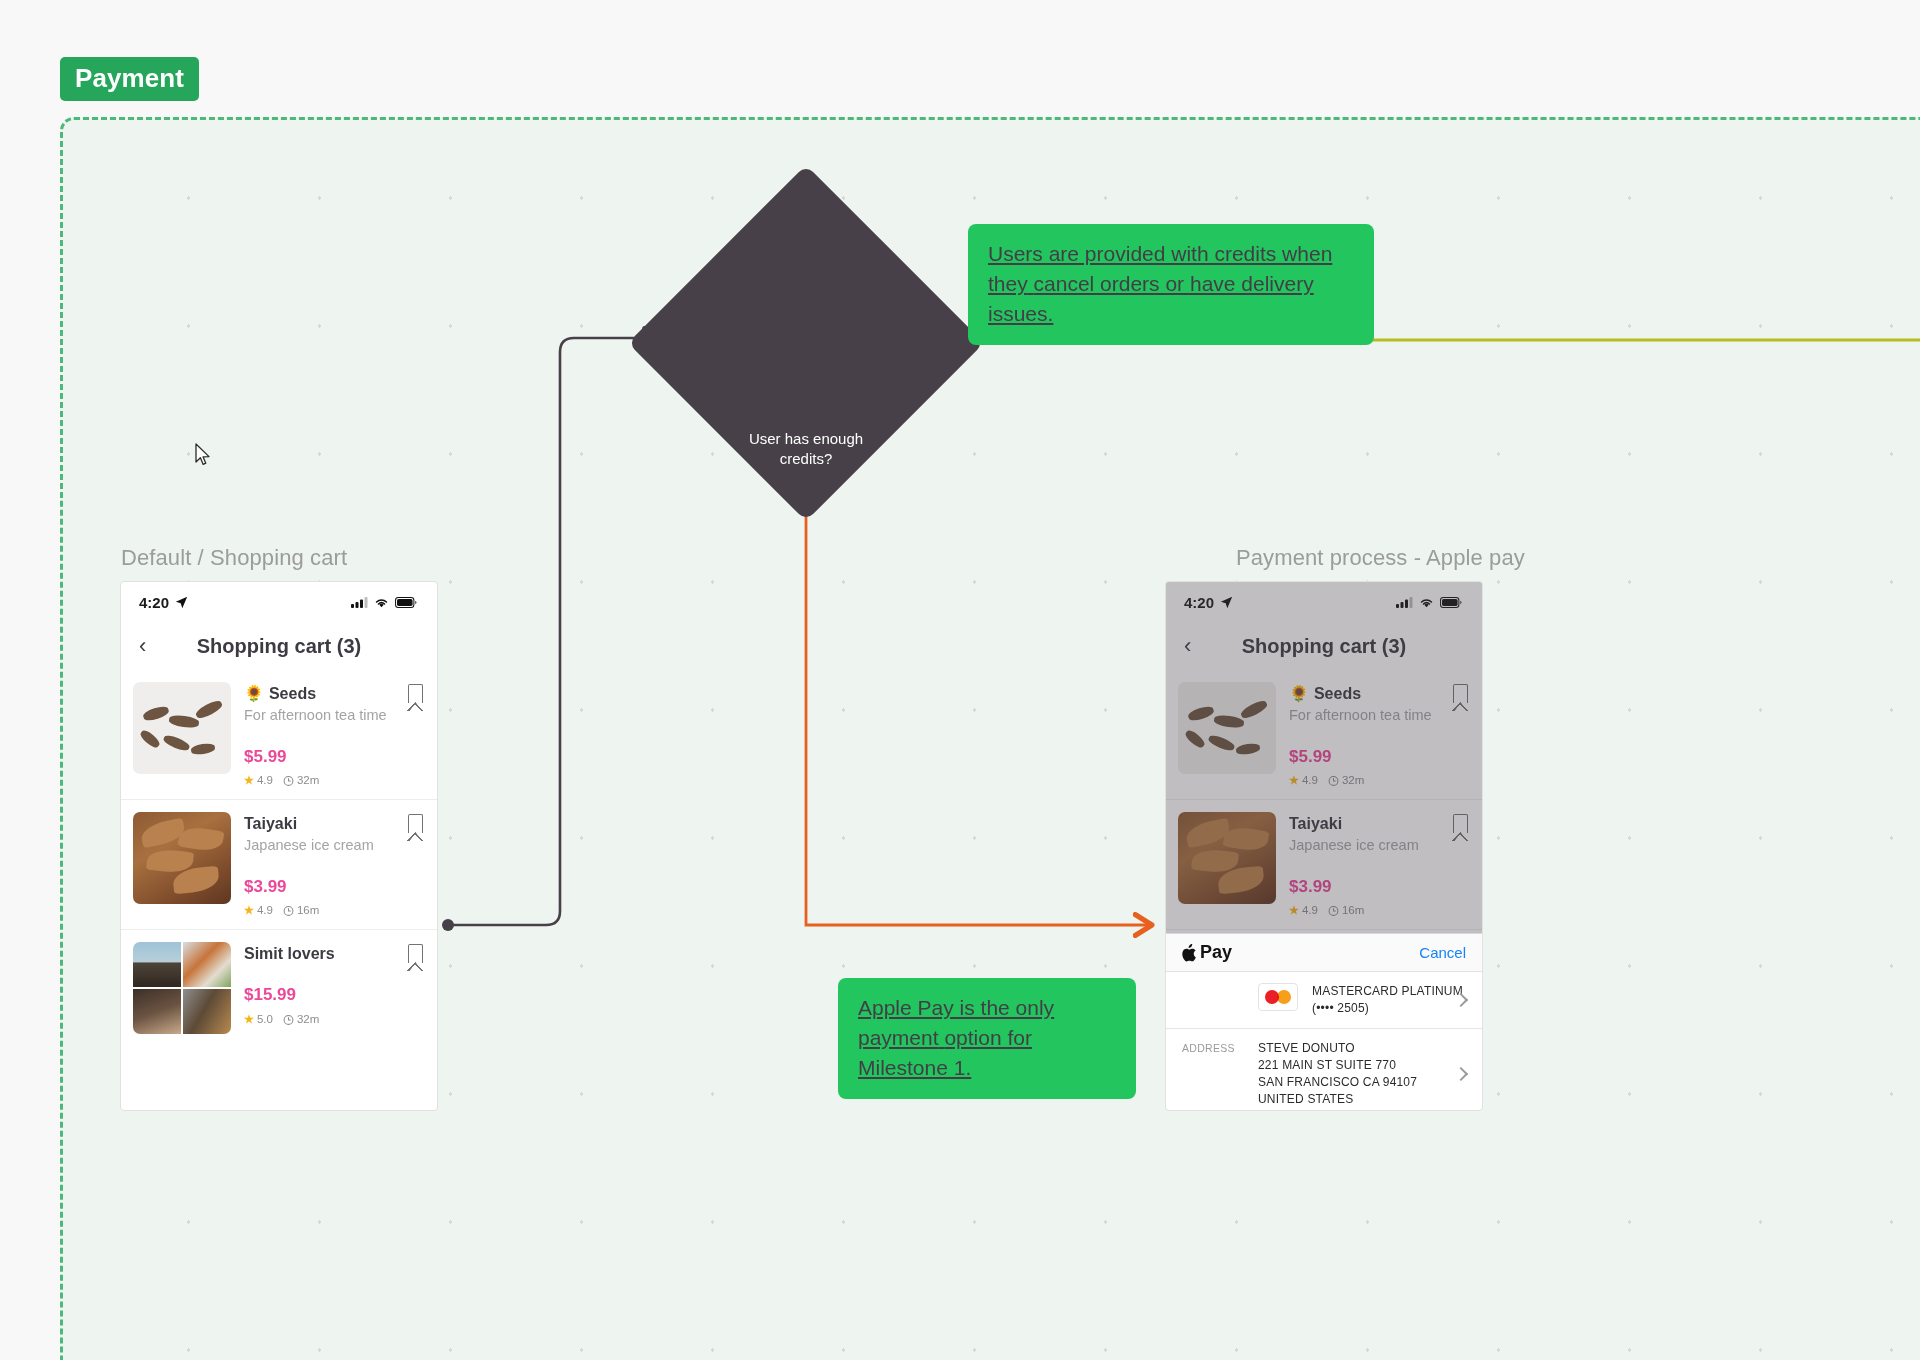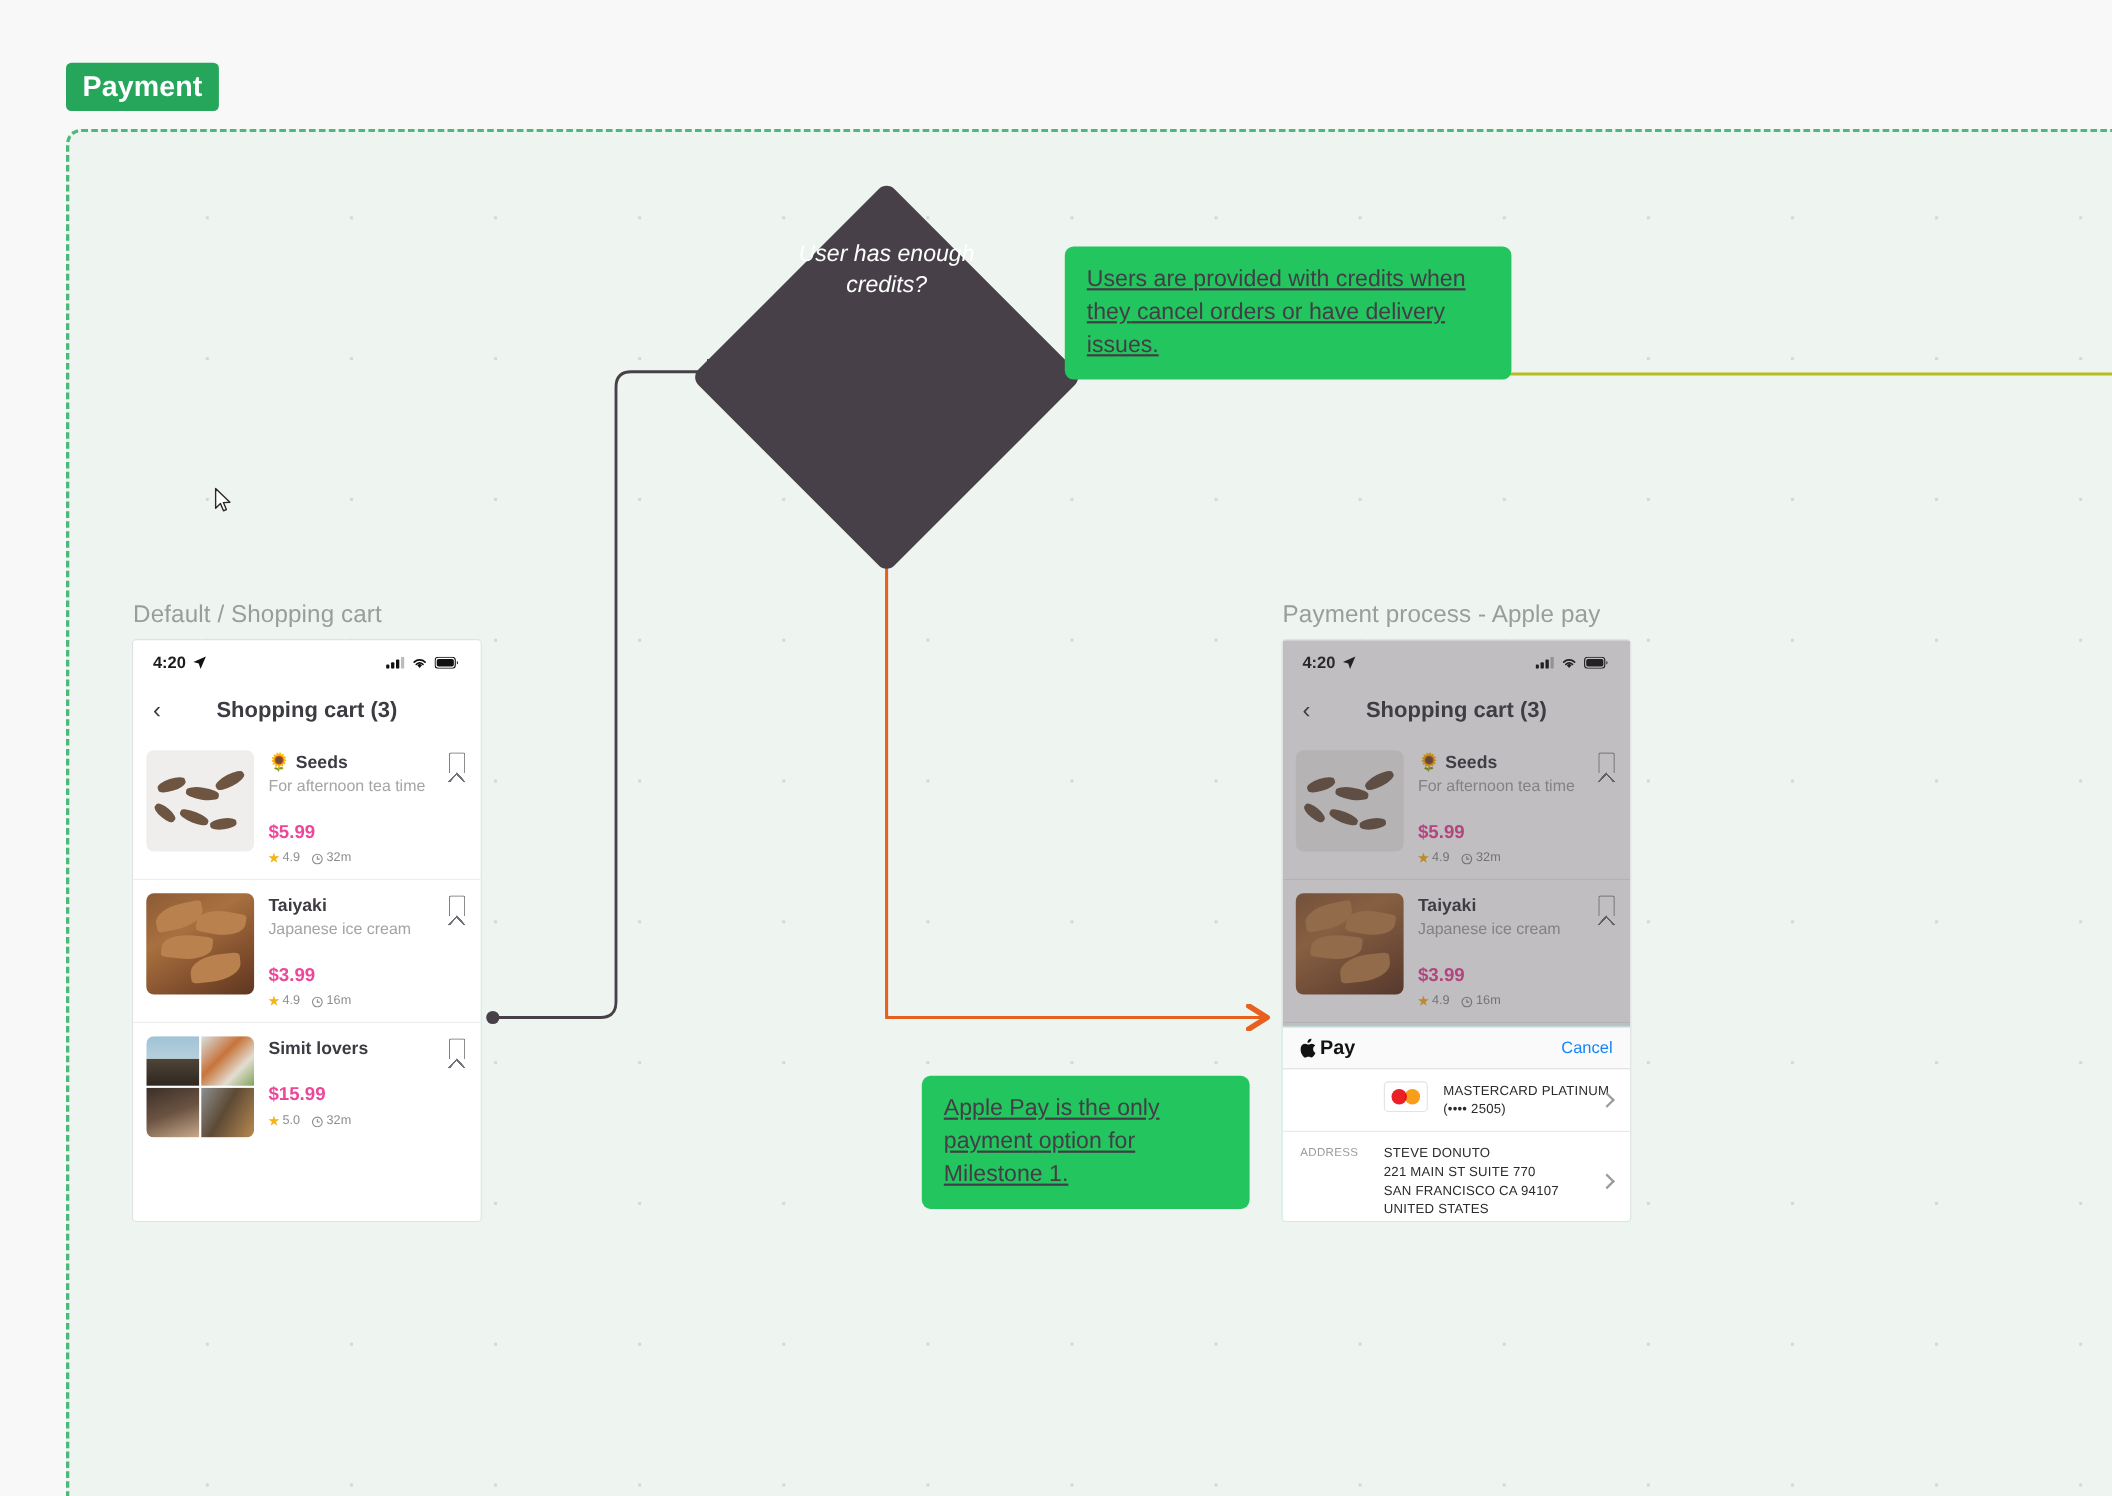--- a/index.html
+++ b/index.html
@@ -41,23 +41,23 @@
   
   .diamond-wrap{position:absolute;left:680px;top:217px;width:252px;height:252px;}
   .diamond{
     position:absolute;inset:0;
     background:#474048;
     transform:rotate(45deg);
     border-radius:10px;
   }
   .diamond-label{
     position:absolute;inset:0;
-    display:flex;align-items:flex-start;justify-content:center;
-    color:#fff;font-size:21px;line-height:1.32;text-align:center;
-    padding:0 26px;box-sizing:border-box;font-style:italic;
+    display:flex;align-items:flex-end;justify-content:center;
+    color:#fff;font-size:15px;line-height:1.32;text-align:center;
+    padding:0 26px;box-sizing:border-box;
   }
 
   
   .note{
     position:absolute;
     background:#22c55e;
     border-radius:8px;
     color:#433e46;
     font-size:21px;line-height:1.42;
     padding:15px 20px 17px;
@@ -68,21 +68,21 @@
   #note-applepay{left:838px;top:978px;width:298px;}
 
   
   svg.wires{position:absolute;left:0;top:0;width:1920px;height:1360px;overflow:visible;}
 
   
   .screen-label{
     position:absolute;color:#9a9d9b;font-size:22px;letter-spacing:.1px;
   }
   #label-cart{left:121px;top:545px;}
-  #label-apay{left:1166px;top:545px;}
+  #label-apay{left:1236px;top:545px;}
 
   
   .phone{
     position:absolute;width:318px;background:#fff;
     border:1px solid #dfe2e0;border-radius:4px;overflow:hidden;
     box-sizing:border-box;
   }
   #phone-cart{left:120px;top:581px;height:530px;}
   #phone-apay{left:1165px;top:581px;height:530px;}
 

